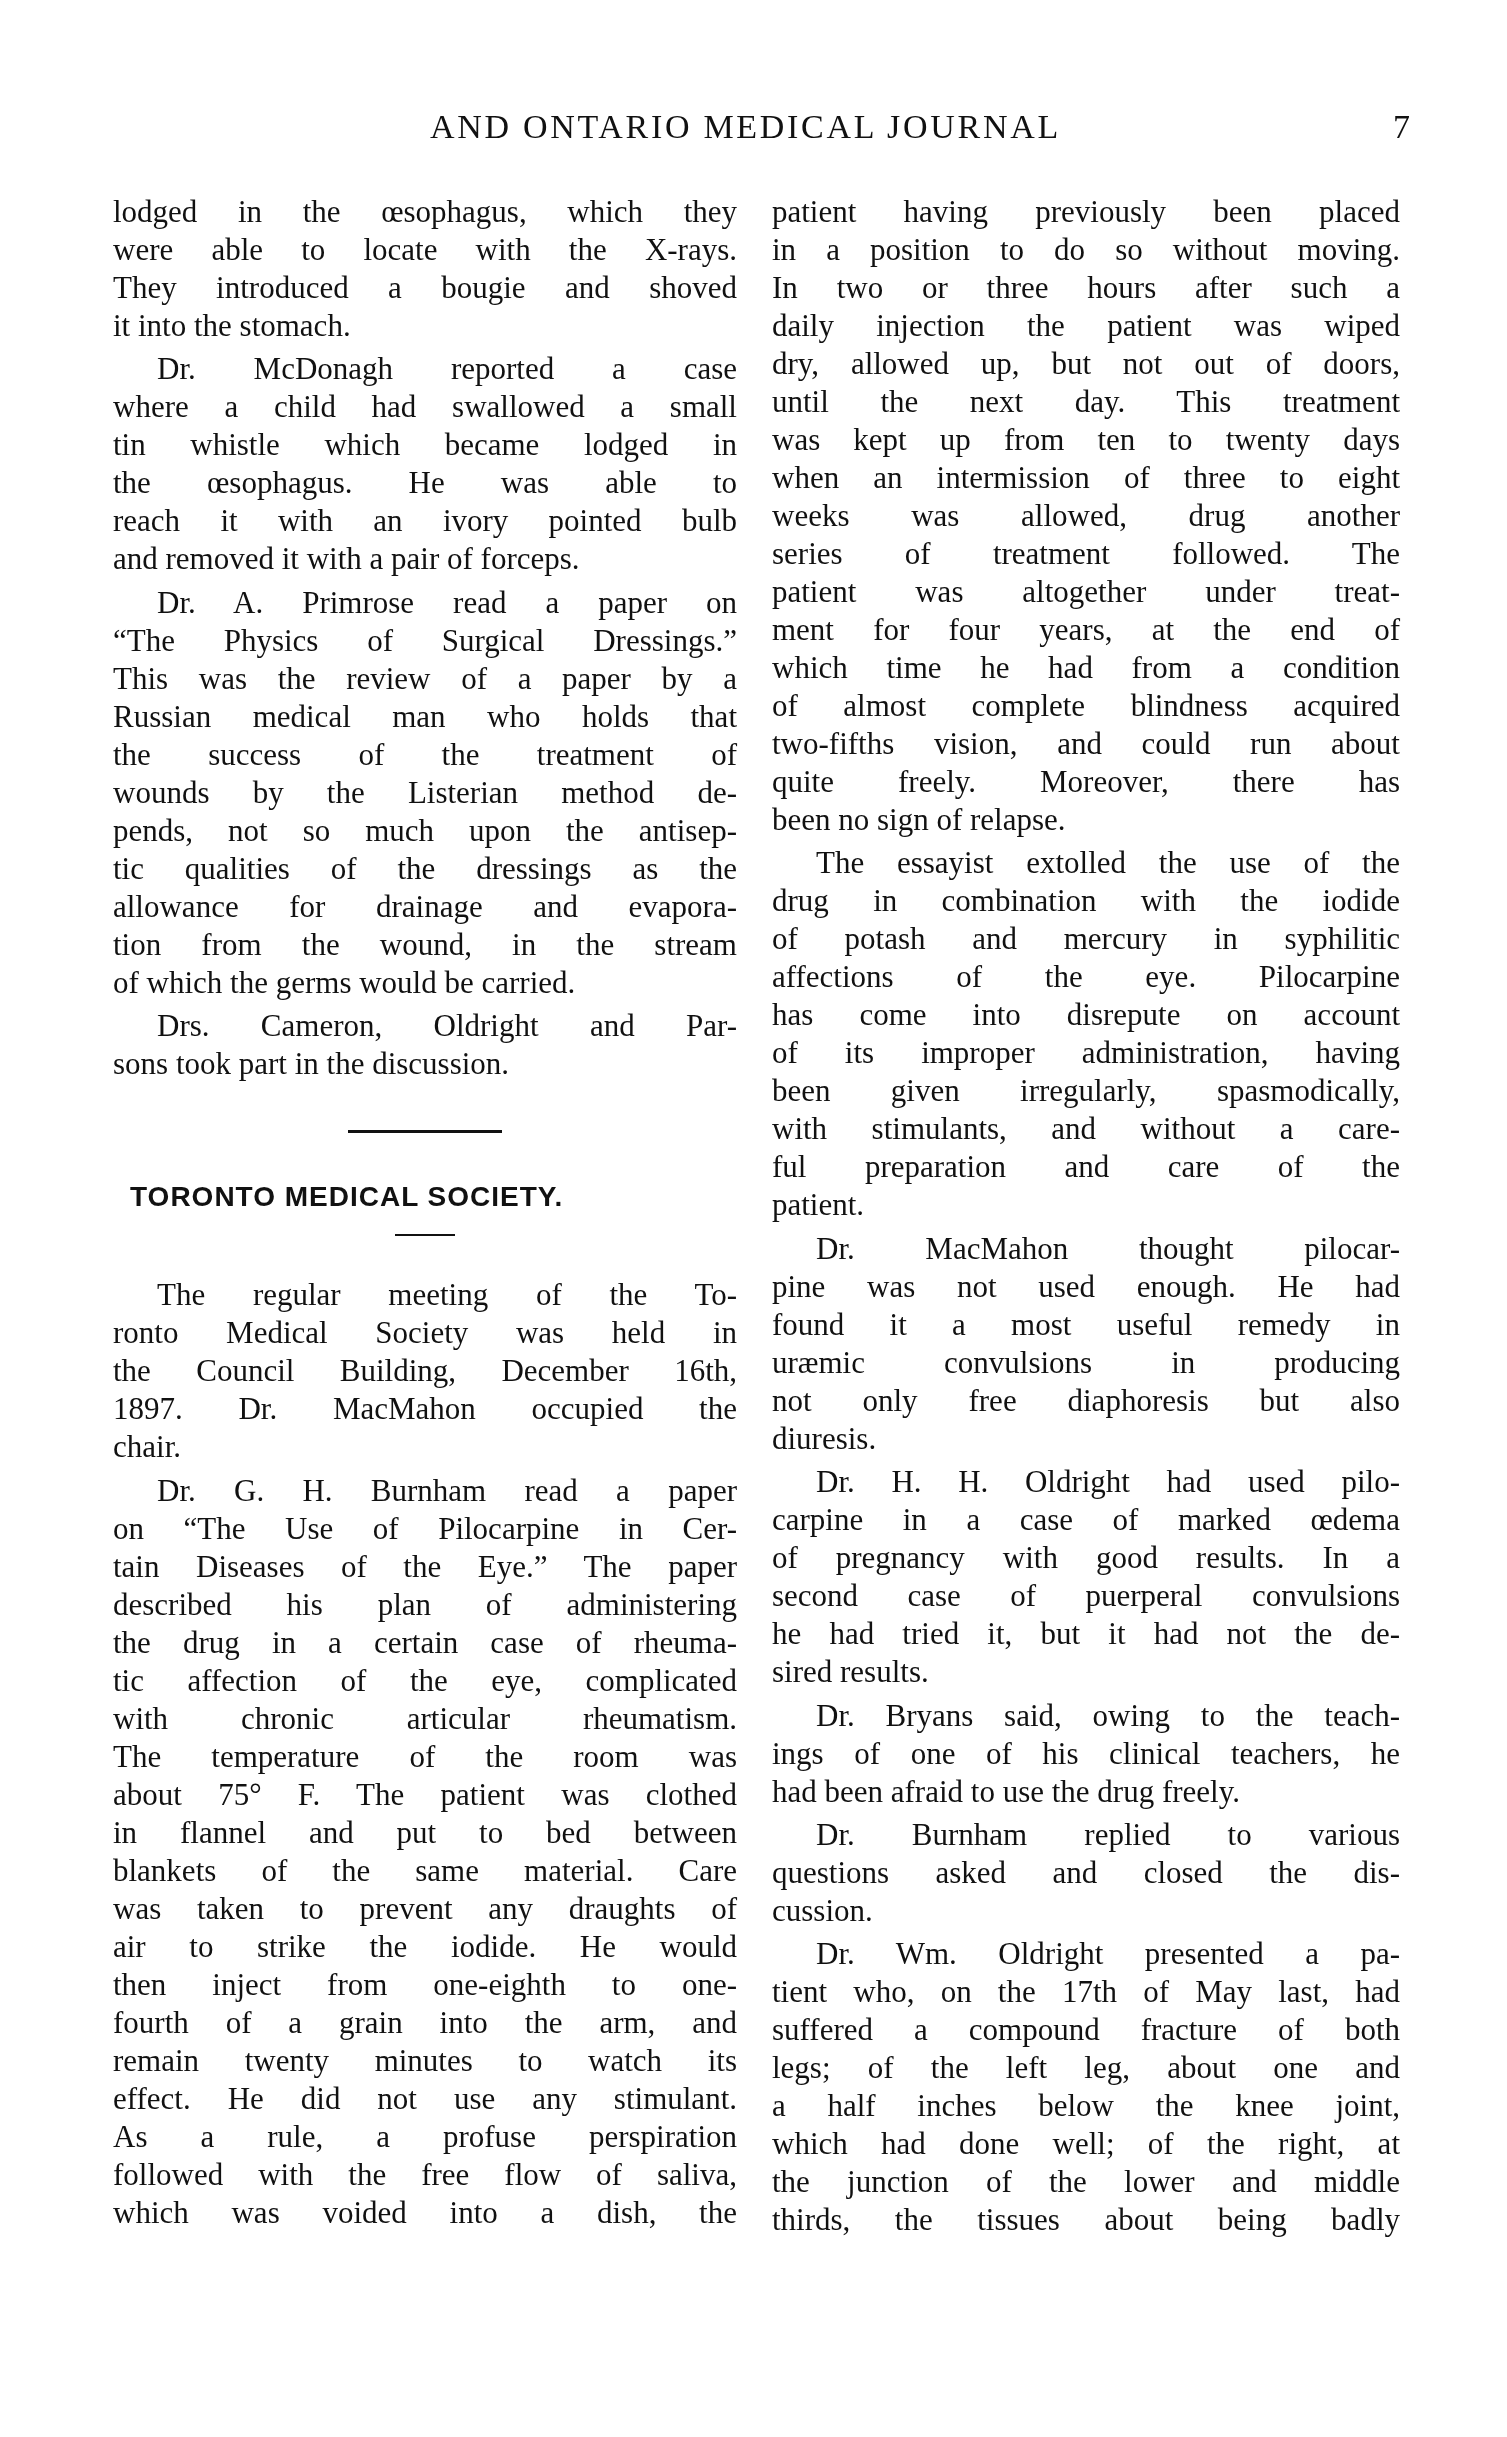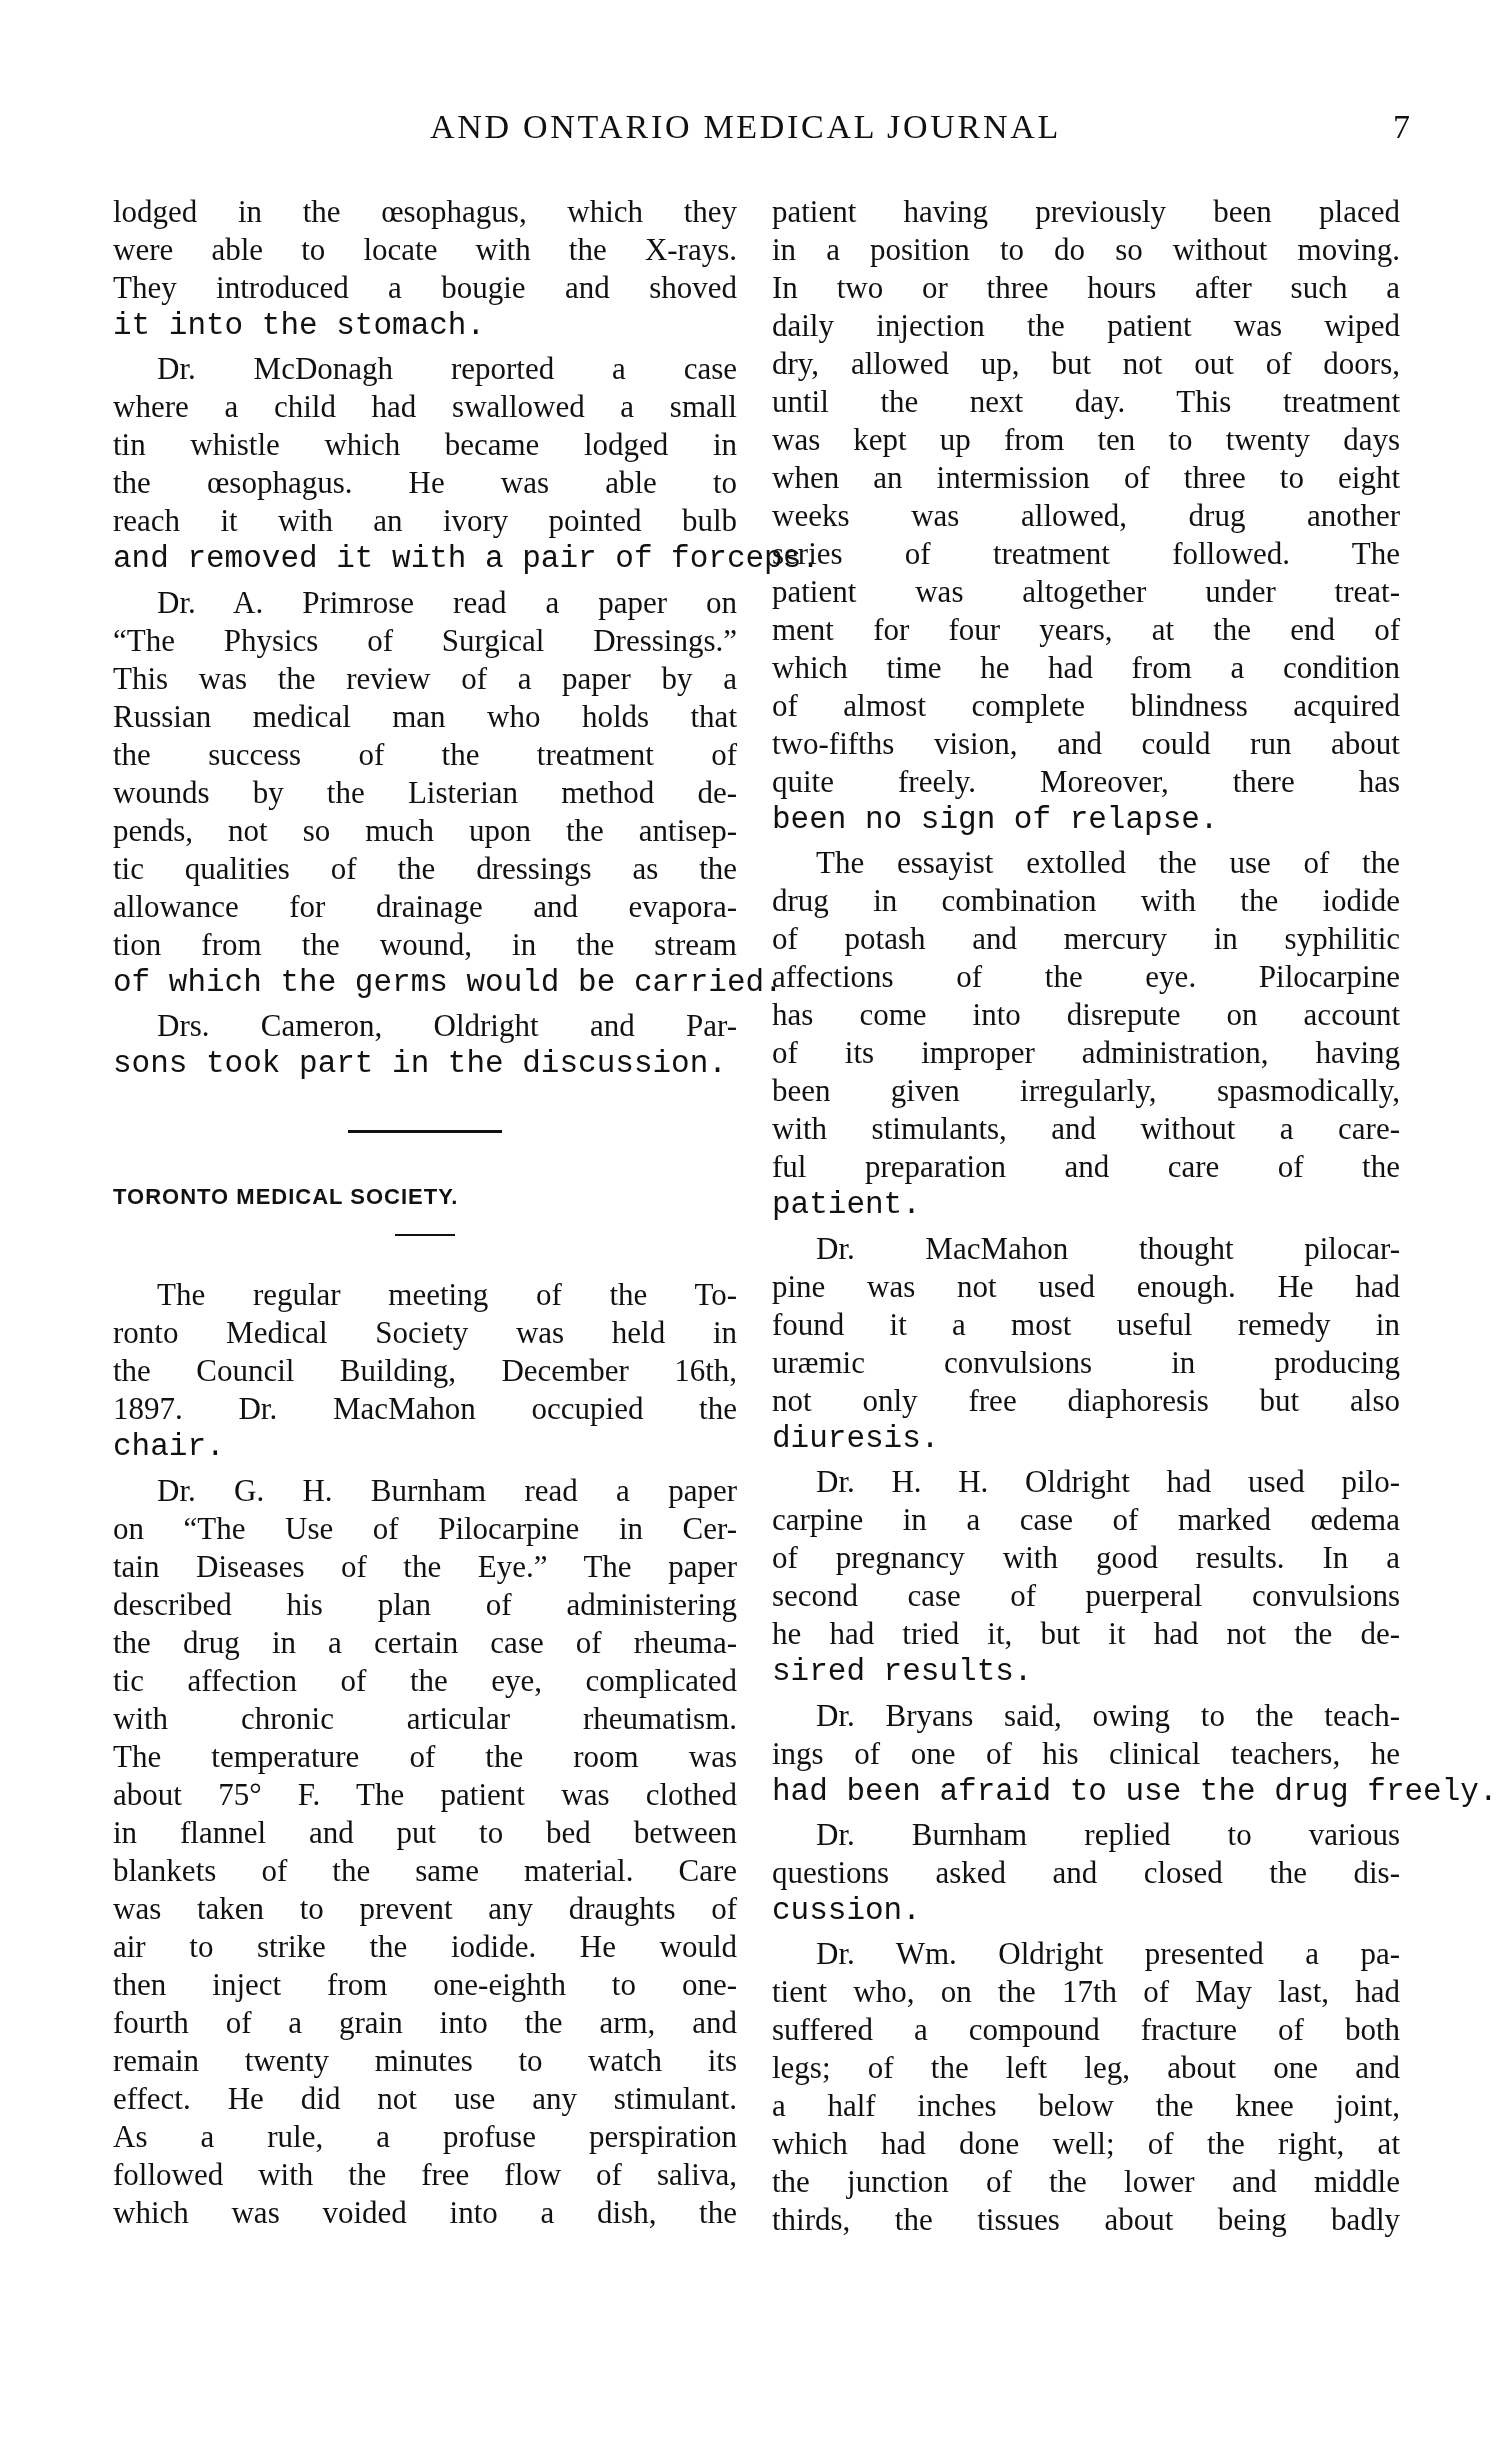--- a/index.html
+++ b/index.html
@@ -16,26 +16,26 @@
   }
   .column {
     position: absolute; top: 193px;
     font-family: "Liberation Serif", "DejaVu Serif", serif;
     font-size: 31px; line-height: 38px;
   }
   .col-left { left: 113px; width: 624px; }
   .col-right { left: 772px; width: 628px; }
   .para { margin: 0 0 5.4px 0; }
   .line { display: block; text-align: justify; text-align-last: justify; white-space: nowrap; height: 38px; }
-  .line.last { text-align-last: left; font-family: Liberation Mono, monospace; }
+  .line.last { text-align-last: left; }
   .line.indent { padding-left: 44px; }
   .rule-long { width: 154px; height: 2.7px; background: #111; margin: 47px auto 44px auto; }
   .section-heading {
-    font-family: "Liberation Sans", "DejaVu Sans", sans-serif; font-size: 22px;
-    letter-spacing: 1px; line-height: 40px; text-align: left; white-space: nowrap; margin: 0;
+    font-family: "Liberation Sans", "DejaVu Sans", sans-serif; font-size: 28px;
+    letter-spacing: 1px; line-height: 40px; text-align: left; white-space: nowrap; margin: 17px;
   }
   .rule-short { width: 60px; height: 2px; background: #111; margin: 17.5px auto 40px auto; }
 </style>
 </head>
 <body>
 
 <div class="page">
   <div class="running-head">AND ONTARIO MEDICAL JOURNAL</div>
   <div class="page-number">7</div>
 

